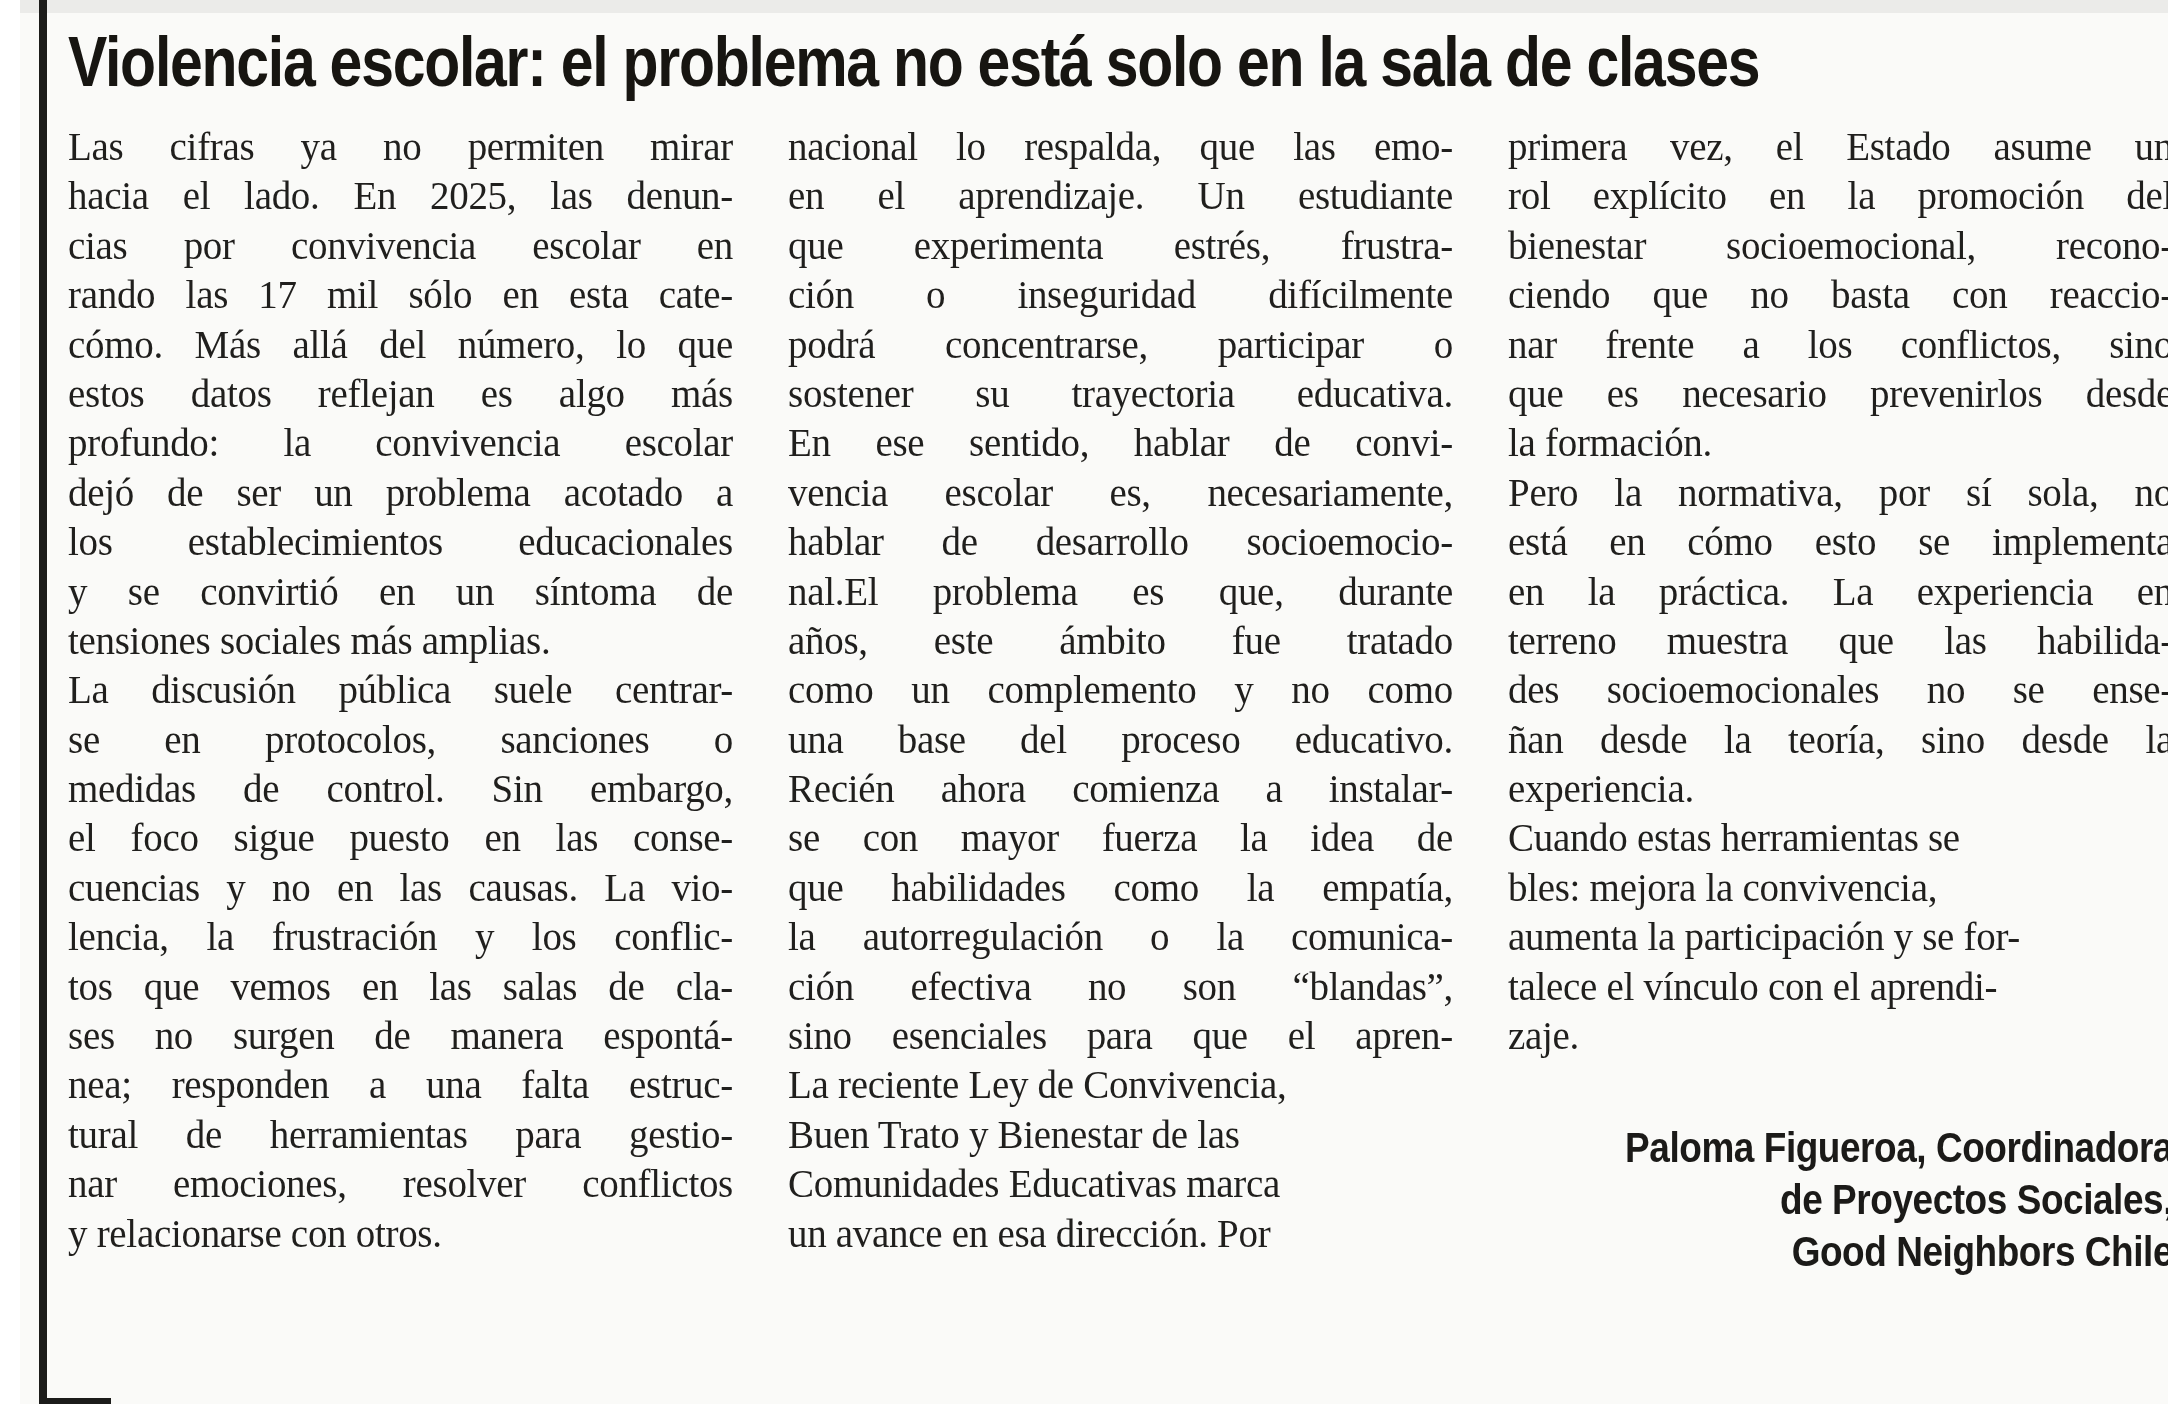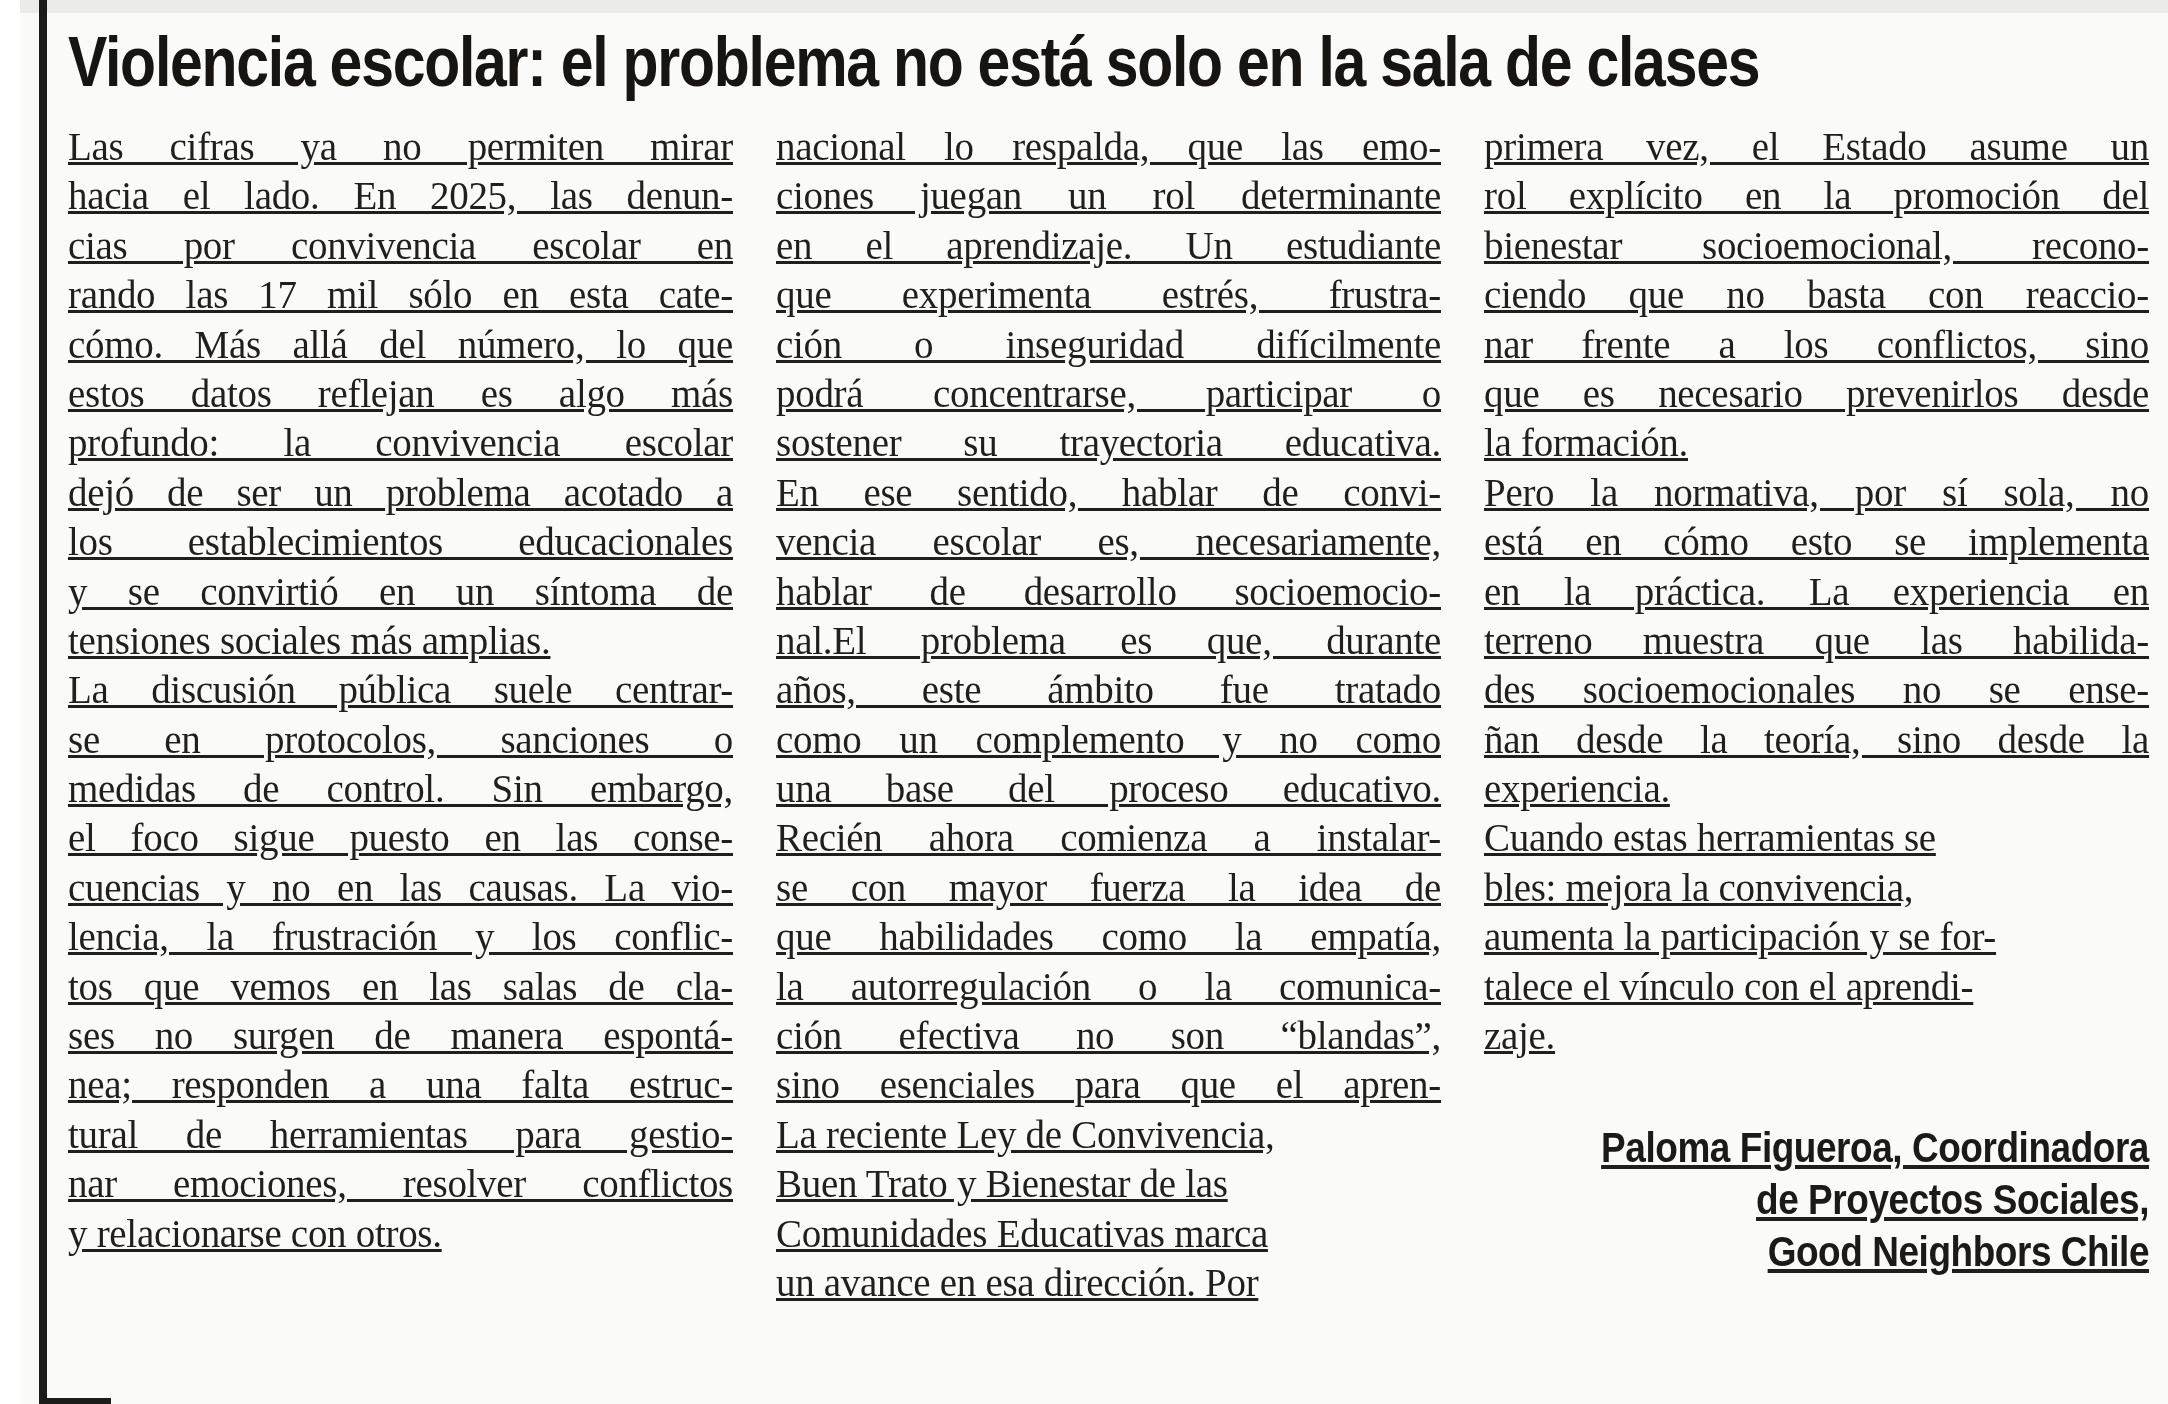--- a/index.html
+++ b/index.html
@@ -49,22 +49,21 @@
     white-space: nowrap;
     transform: scaleX(0.83);
     transform-origin: 0 0;
   }
   .columns {
     position: absolute;
     left: 48px;
     top: 122px;
     width: 2081px;
     display: flex;
-    gap: 43px;
-    text-decoration: underline;
+    gap: 55px;
   }
   .col {
     width: 665px;
     flex: 0 0 665px;
   }
   .line {
     font-size: 39px;
     line-height: 49.4px;
     letter-spacing: -0.3px;
     text-align: justify;
@@ -120,21 +119,20 @@
         <div class="line">lencia, la frustración y los conflic-</div>
         <div class="line">tos que vemos en las salas de cla-</div>
         <div class="line">ses no surgen de manera espontá-</div>
         <div class="line">nea; responden a una falta estruc-</div>
         <div class="line">tural de herramientas para gestio-</div>
         <div class="line">nar emociones, resolver conflictos</div>
         <div class="line pe">y relacionarse con otros.</div>
       </div>
     <div class="col">
         <div class="line">nacional lo respalda, que las emo-</div>
-        <div class="line">ciones juegan un rol determinante</div>
         <div class="line">en el aprendizaje. Un estudiante</div>
         <div class="line">que experimenta estrés, frustra-</div>
         <div class="line">ción o inseguridad difícilmente</div>
         <div class="line">podrá concentrarse, participar o</div>
         <div class="line">sostener su trayectoria educativa.</div>
         <div class="line">En ese sentido, hablar de convi-</div>
         <div class="line">vencia escolar es, necesariamente,</div>
         <div class="line">hablar de desarrollo socioemocio-</div>
         <div class="line">nal.El problema es que, durante</div>
         <div class="line">años, este ámbito fue tratado</div>

